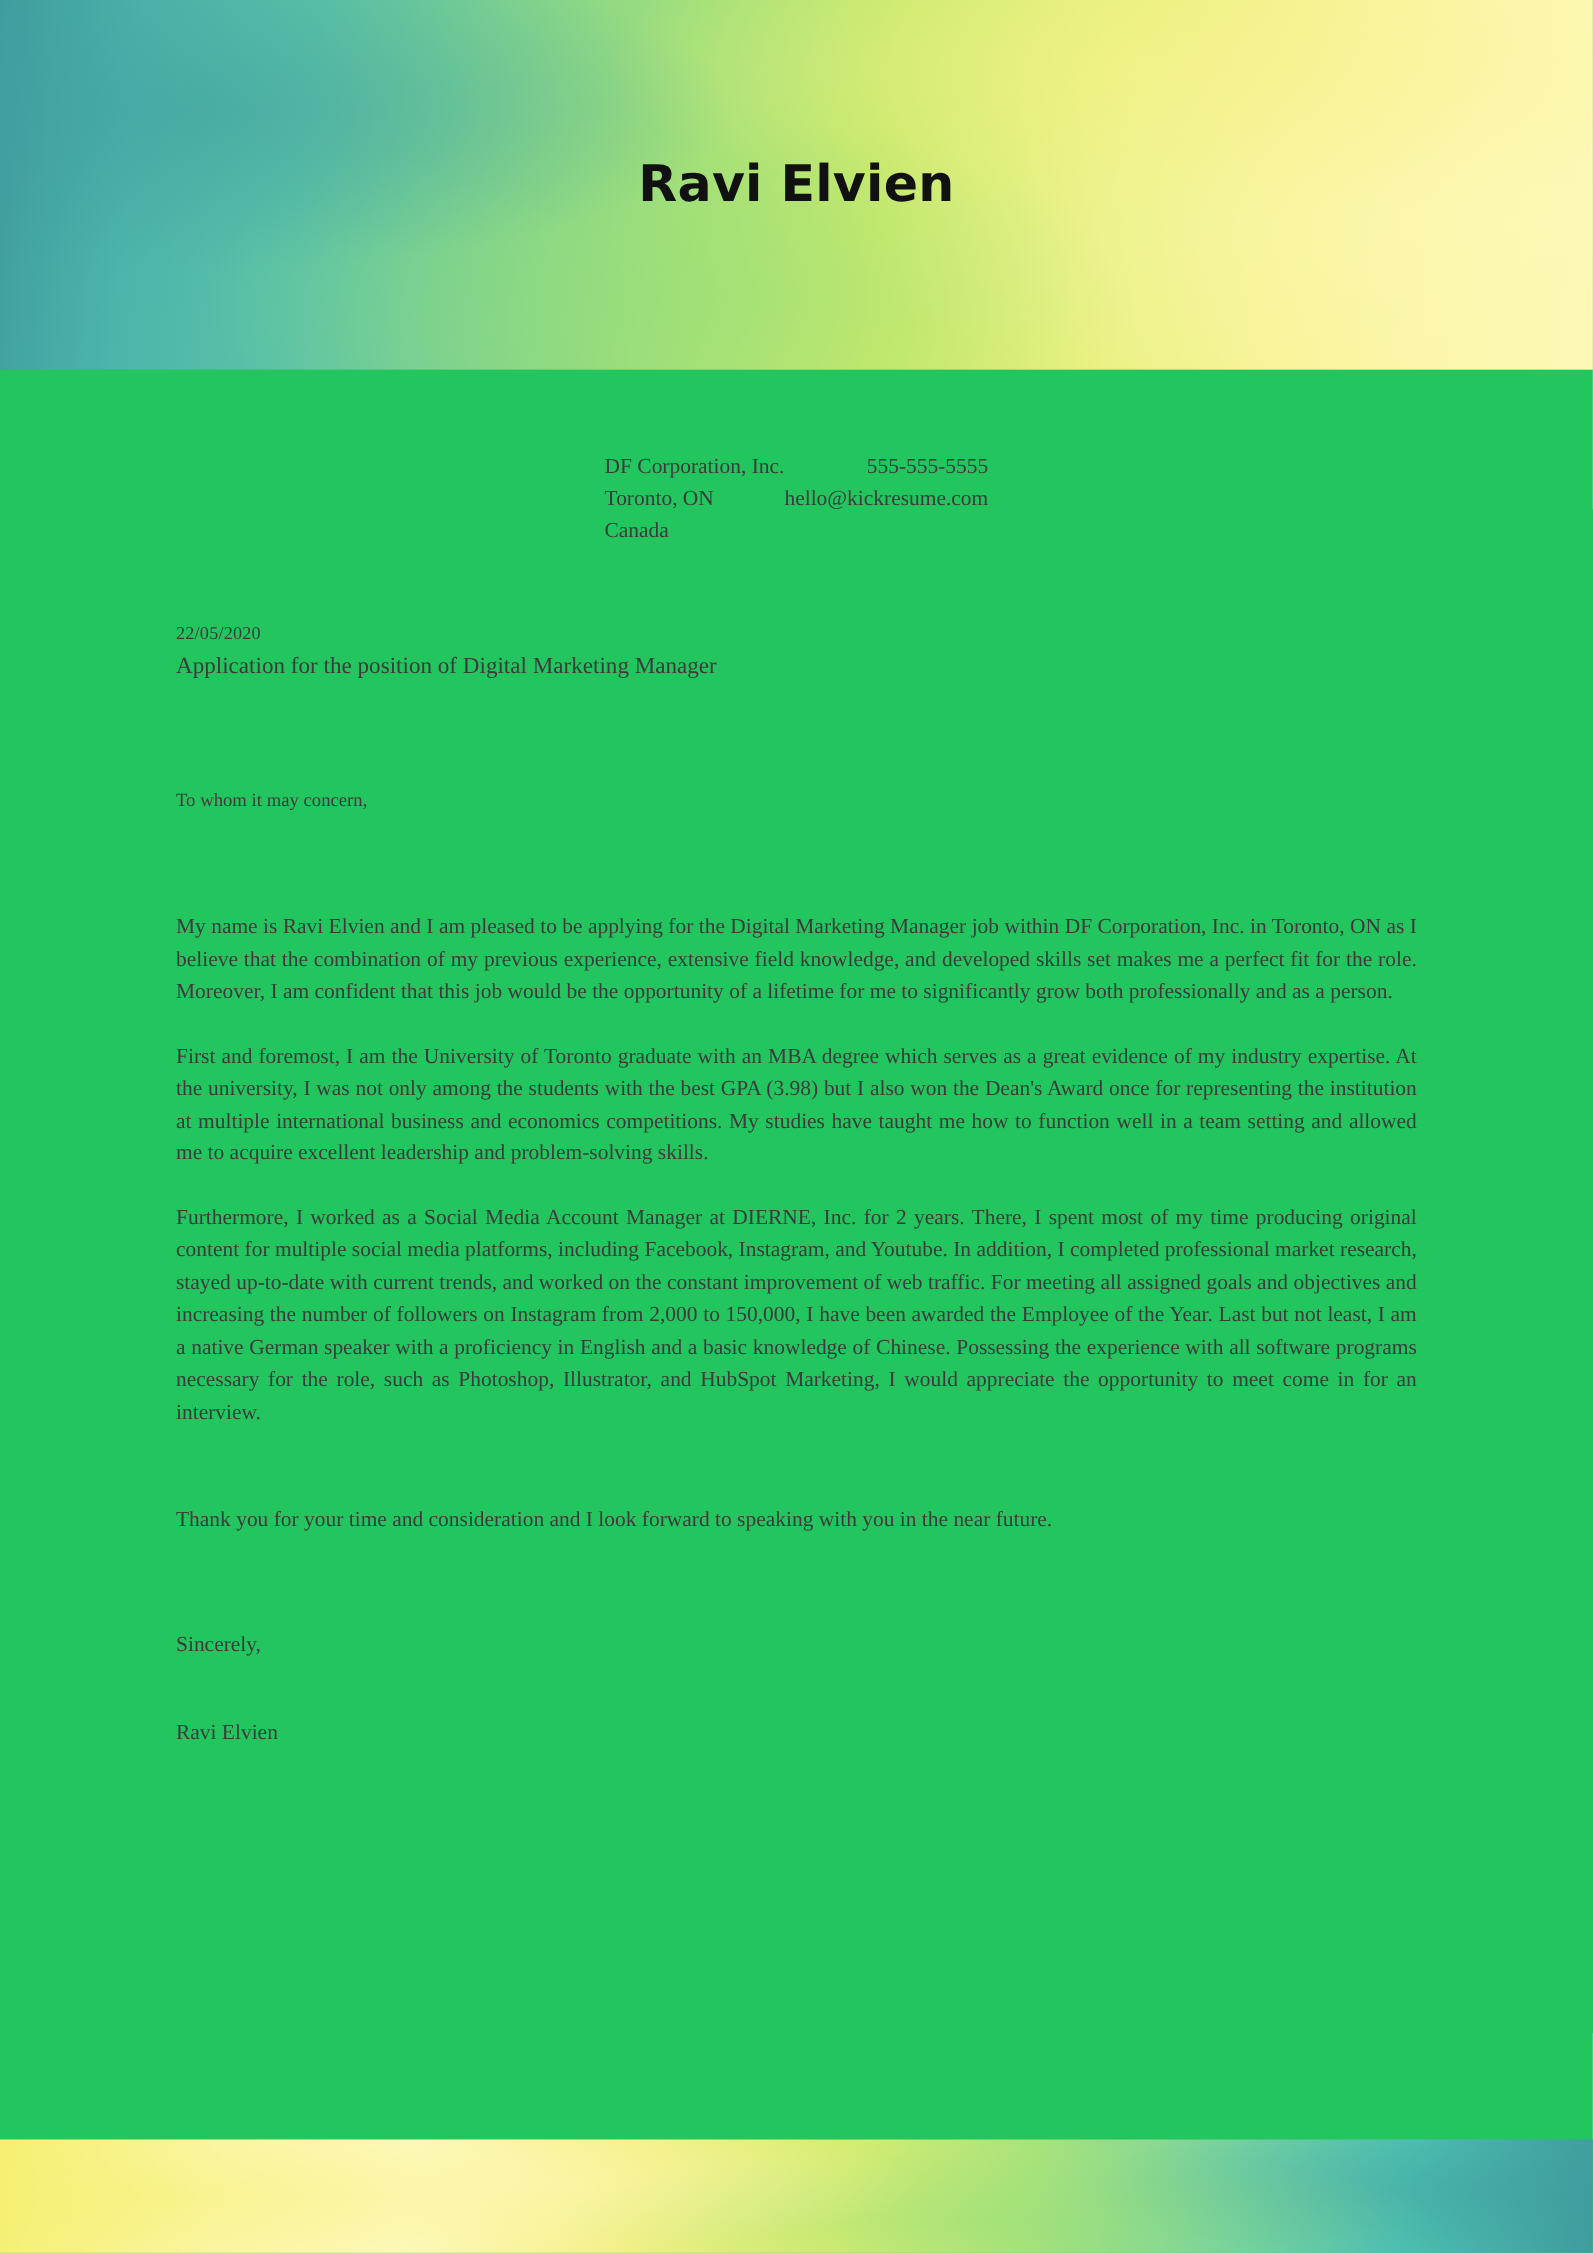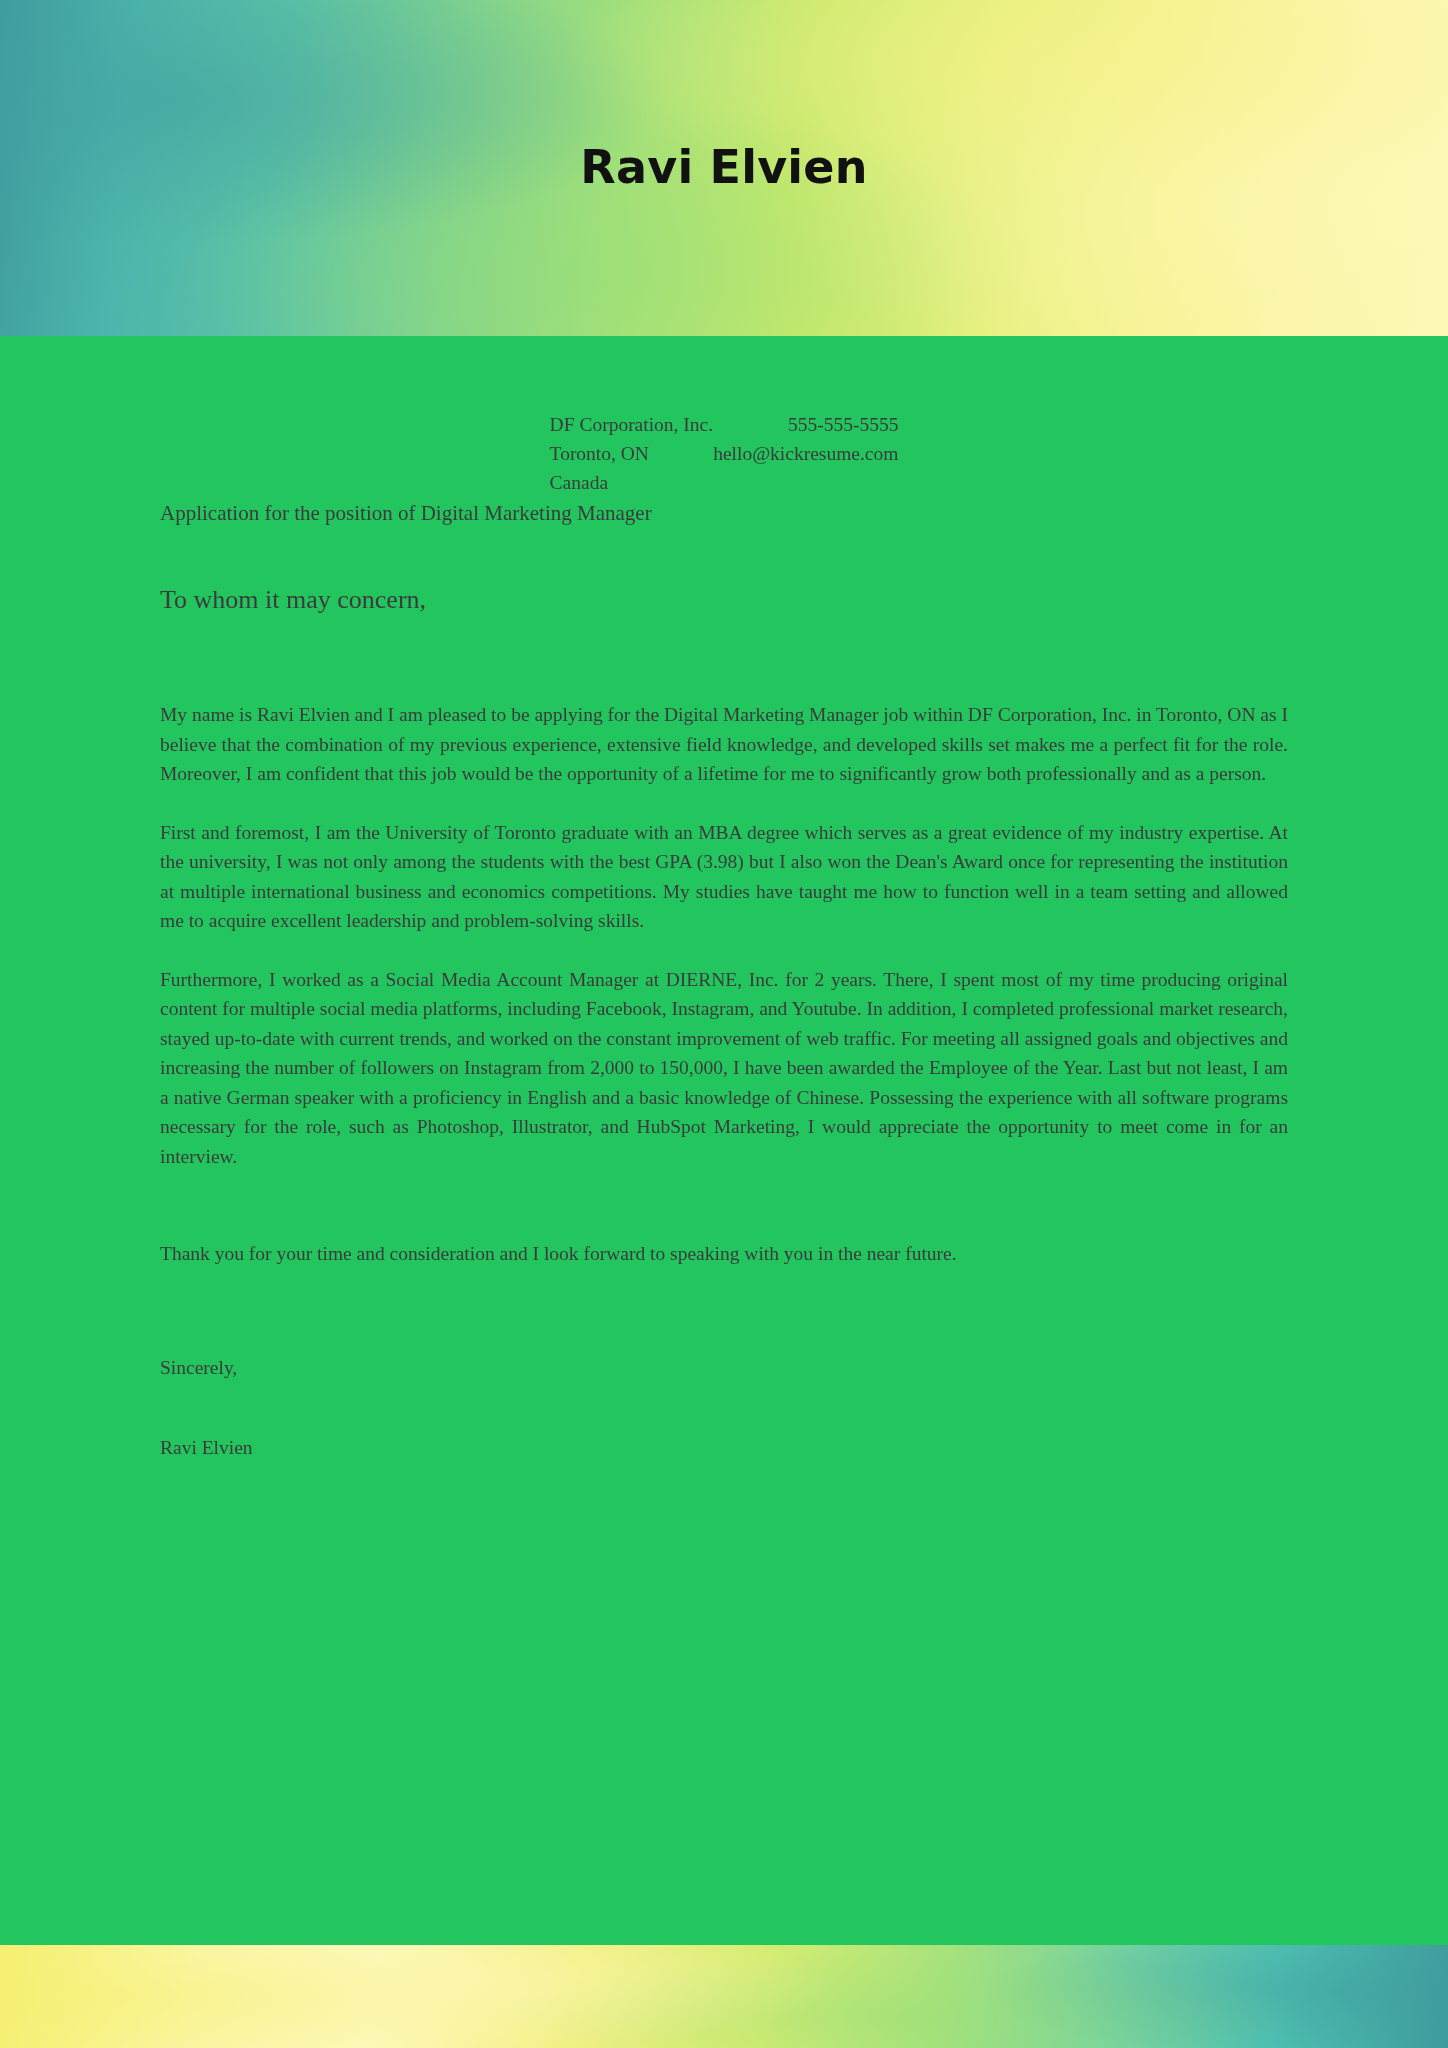--- a/index.html
+++ b/index.html
@@ -93,22 +93,22 @@
     line-height: 26px;
     letter-spacing: 0.2px;
   }
   .subject-line {
     margin-top: 2px;
     font-size: 21px;
     line-height: 28px;
   }
 
   .salutation {
-    margin-top: 59px;
-    font-size: 26px;
+    margin-top: 95px;
+    font-size: 17px;
     line-height: 28px;
   }
 
   .letter-body {
     margin-top: 86px;
   }
   .letter-body p {
     margin: 16px 0 29px 0;
     font-size: 19.5px;
     line-height: 29.5px;
@@ -182,20 +182,21 @@
         <div>DF Corporation, Inc.</div>
         <div>Toronto, ON</div>
         <div>Canada</div>
       </div>
       <div class="meta-right">
         <div>555-555-5555</div>
         <div>hello@kickresume.com</div>
       </div>
     </div>
 
+    <div class="date-block">22/05/2020</div>
     <div class="subject-line">Application for the position of Digital Marketing Manager</div>
 
     <div class="salutation">To whom it may concern,</div>
 
     <div class="letter-body">
       <p>My name is Ravi Elvien and I am pleased to be applying for the Digital Marketing Manager job within DF Corporation, Inc. in Toronto, ON as I believe that the combination of my previous experience, extensive field knowledge, and developed skills set makes me a perfect fit for the role. Moreover, I am confident that this job would be the opportunity of a lifetime for me to significantly grow both professionally and as a person.</p>
       <p>First and foremost, I am the University of Toronto graduate with an MBA degree which serves as a great evidence of my industry expertise. At the university, I was not only among the students with the best GPA (3.98) but I also won the Dean's Award once for representing the institution at multiple international business and economics competitions. My studies have taught me how to function well in a team setting and allowed me to acquire excellent leadership and problem-solving skills.</p>
       <p>Furthermore, I worked as a Social Media Account Manager at DIERNE, Inc. for 2 years. There, I spent most of my time producing original content for multiple social media platforms, including Facebook, Instagram, and Youtube. In addition, I completed professional market research, stayed up-to-date with current trends, and worked on the constant improvement of web traffic. For meeting all assigned goals and objectives and increasing the number of followers on Instagram from 2,000 to 150,000, I have been awarded the Employee of the Year. Last but not least, I am a native German speaker with a proficiency in English and a basic knowledge of Chinese. Possessing the experience with all software programs necessary for the role, such as Photoshop, Illustrator, and HubSpot Marketing, I would appreciate the opportunity to meet come in for an interview.</p>
     </div>
 

